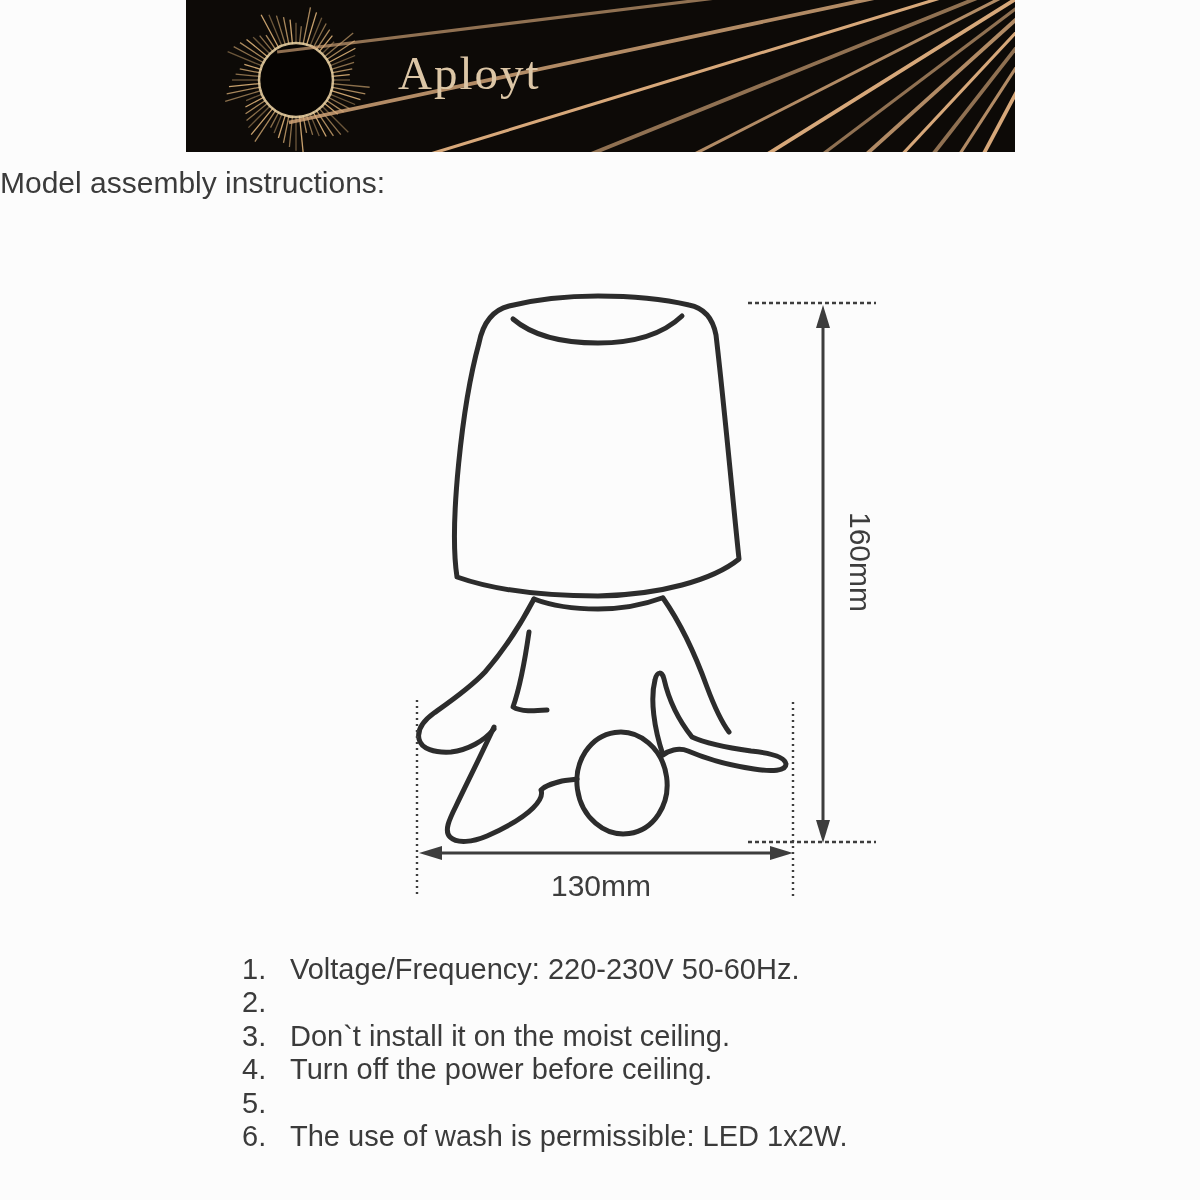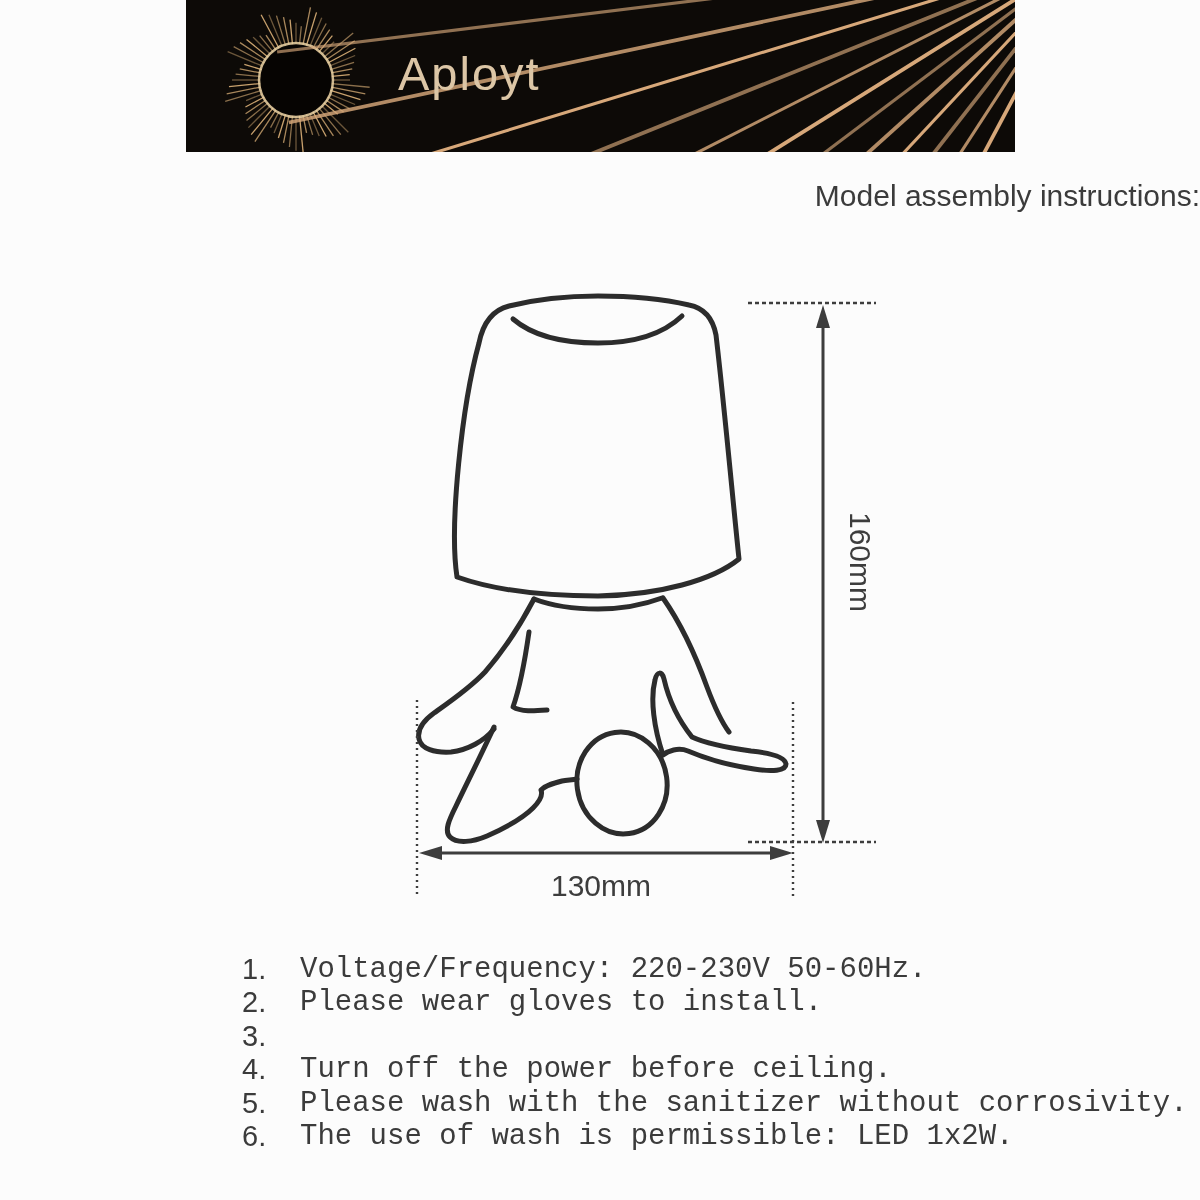--- a/index.html
+++ b/index.html
@@ -24,47 +24,47 @@
   
   .banner{
     position:absolute;left:186px;top:0;width:829px;height:152px;
     background:var(--banner-bg);overflow:hidden;
   }
   .banner svg.decor{position:absolute;left:0;top:0;}
   .wordmark{
     position:absolute;left:212px;top:46px;
     font-size:47px;font-weight:normal;letter-spacing:2px;
     color:var(--brand-gold);
-    font-family:Liberation Sans, sans-serif;
+    font-family:Liberation Serif, serif;
   }
 
   
   .title-block{
-    position:absolute;left:0;top:175px;width:1200px;
-    text-align:right;line-height:41px;font-size:30px;color:var(--text-gray);
+    position:absolute;left:0;top:162px;width:1200px;
+    text-align:left;line-height:41px;font-size:30px;color:var(--text-gray);
   }
 
   
   .diagram{position:absolute;left:400px;top:290px;width:500px;height:620px;}
   .sketch{stroke:var(--line-dark);stroke-width:5;fill:none;
           stroke-linecap:round;stroke-linejoin:round;}
   .dim{stroke:var(--dim-gray);stroke-width:3;fill:none;}
   .dim-thin{stroke:var(--dim-gray);stroke-width:2.4;fill:none;}
   .dim-label{font-family:"Liberation Sans",sans-serif;font-size:30px;
              fill:var(--dim-gray);stroke:none;}
   .arrow{fill:var(--dim-gray);stroke:none;}
 
   
   .instructions{
     position:absolute;left:242px;top:953px;width:800px;
     font-size:29px;color:var(--text-gray);
   }
   .instr-row{display:flex;line-height:33.4px;}
   .instr-num{width:32px;flex:0 0 32px;}
-  .instr-text{margin-left:26px;white-space:nowrap;font-family:Liberation Mono, monospace;}
+  .instr-text{margin-left:16px;white-space:nowrap;}
 </style>
 </head>
 <body>
 
 <div class="page">
 
   <div class="banner">
     <svg class="decor" width="829" height="152" viewBox="0 0 829 152">
       <g id="sunburst">
           <line x1="146" y1="80" x2="164" y2="80" stroke="#c9a26e" stroke-width="1.3" opacity="0.50"></line>
@@ -228,32 +228,31 @@
     <text class="dim-label" x="601" y="896" text-anchor="middle">130mm</text>
   </svg>
 
   <div class="instructions">
     <div class="instr-row">
       <span class="instr-num">1.</span>
       <span class="instr-text">Voltage/Frequency: 220-230V 50-60Hz.</span>
     </div>
     <div class="instr-row">
       <span class="instr-num">2.</span>
-      <span class="instr-text">Please wear gloves to install.</span>
     </div>
     <div class="instr-row">
       <span class="instr-num">3.</span>
+      <span class="instr-text">Don`t install it on the moist ceiling.</span>
     </div>
     <div class="instr-row">
       <span class="instr-num">4.</span>
       <span class="instr-text">Turn off the power before ceiling.</span>
     </div>
     <div class="instr-row">
       <span class="instr-num">5.</span>
-      <span class="instr-text">Please wash with the sanitizer without corrosivity.</span>
     </div>
     <div class="instr-row">
       <span class="instr-num">6.</span>
       <span class="instr-text">The use of wash is permissible: LED 1x2W.</span>
     </div>
   </div>
 
 </div>
 
 </body></html>

